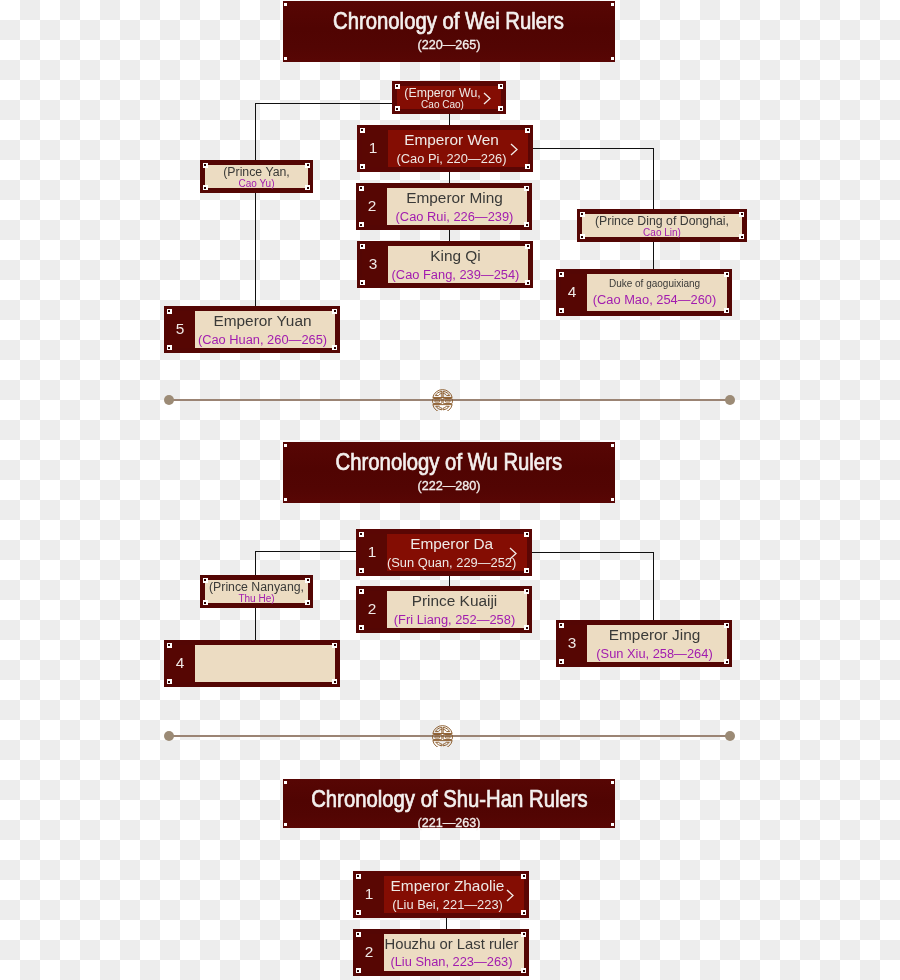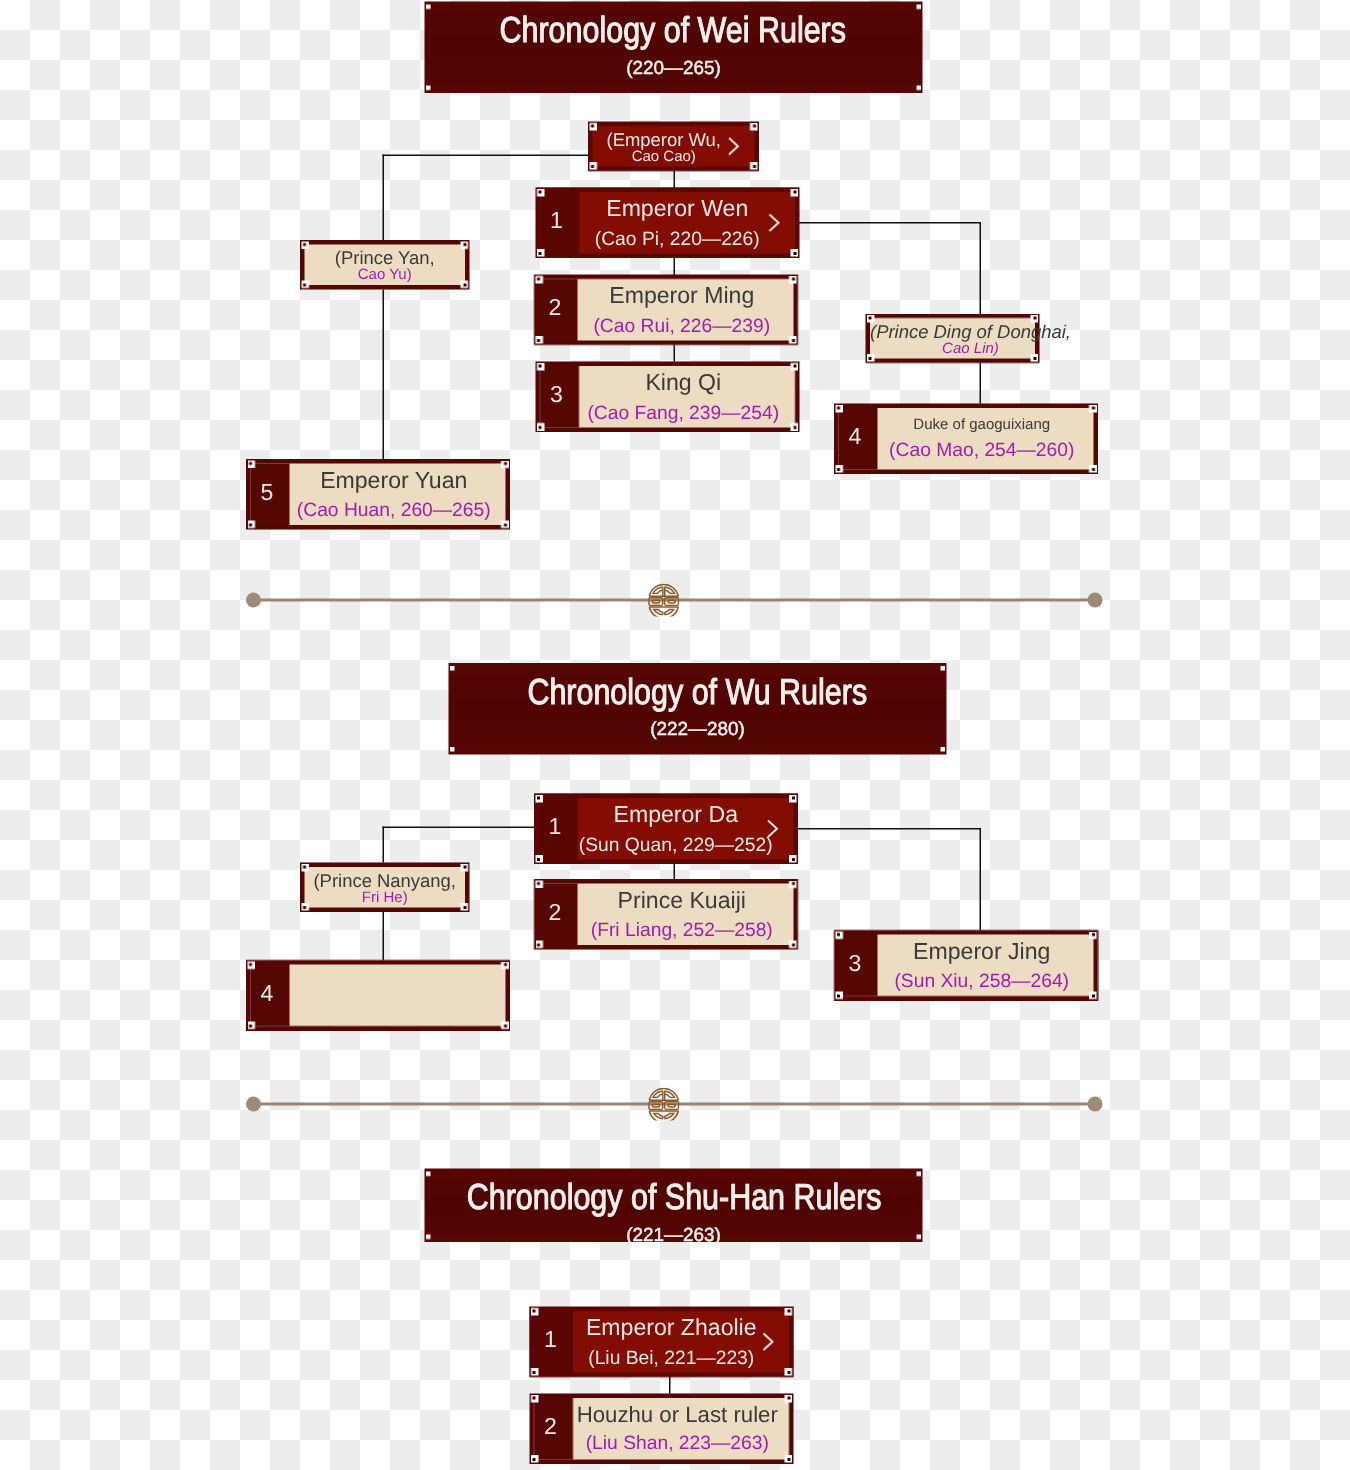--- a/index.html
+++ b/index.html
@@ -33,21 +33,21 @@
   }
   .banner .bt span{display:inline-block;transform:scaleX(0.846);transform-origin:center;}
   .banner .bs{
     position:absolute;left:0;width:100%;text-align:center;
     font-size:12.6px;font-weight:normal;line-height:1;
     -webkit-text-stroke:0.32px #f4f0ee;
   }
   .banner .bs span{display:inline-block;transform:scaleX(1);transform-origin:center;}
 
   
-  .node{position:absolute;box-sizing:border-box;border:3px solid #14b8a6;display:flex;}
+  .node{position:absolute;box-sizing:border-box;border:5px solid #14b8a6;display:flex;}
   .node.dark{background:#840d03;border-color:#5a0604;}
   .node.light{background:#ecdcc2;border-color:#540604;}
   .badge span{position:relative;left:-2px;top:-1px;display:block;}
   .badge{
     flex:0 0 auto;color:#efe9e6;
     display:flex;align-items:center;justify-content:center;
     font-size:15.4px;line-height:1;background:#560603;position:relative;
   }
   .node.dark .badge{background:#5a0703;}
   .txt{
@@ -271,21 +271,21 @@
       <span class="hs tr">
         <i></i>
       </span>
       <span class="hs bl">
         <i></i>
       </span>
       <span class="hs br">
         <i></i>
       </span>
     </div>
-    <div class="node light two" style="left: 577px; top: 209px; width: 116px; height: 33px; font-style: italic;">
+    <div class="node light two" style="left: 577px; top: 209px; width: 170px; height: 33px;">
       <div class="txt">
         <div class="t1">(Prince Ding of Donghai,</div>
         <div class="t2">Cao Lin)</div>
       </div>
       <span class="hs tl">
         <i></i>
       </span>
       <span class="hs tr">
         <i></i>
       </span>
@@ -331,21 +331,21 @@
       <span class="hs tr">
         <i></i>
       </span>
       <span class="hs bl">
         <i></i>
       </span>
       <span class="hs br">
         <i></i>
       </span>
     </div>
-    <div class="banner" style="left: 299px; top: 442px; width: 332px; height: 61px;">
+    <div class="banner" style="left: 283px; top: 442px; width: 332px; height: 61px;">
       <div class="bt" style="top:7.5px"><span>Chronology of Wu Rulers</span></div>
       <div class="bs" style="top:37.5px"><span>(222—280)</span></div>
       <span class="hs tl">
         <i></i>
       </span>
       <span class="hs tr">
         <i></i>
       </span>
       <span class="hs bl">
         <i></i>
@@ -374,21 +374,21 @@
       <span class="hs bl">
         <i></i>
       </span>
       <span class="hs br">
         <i></i>
       </span>
     </div>
     <div class="node light two" style="left: 200px; top: 575px; width: 113px; height: 33px;">
       <div class="txt">
         <div class="t1">(Prince Nanyang,</div>
-        <div class="t2">Fri He)</div>
+        <div class="t2">Thu He)</div>
       </div>
       <span class="hs tl">
         <i></i>
       </span>
       <span class="hs tr">
         <i></i>
       </span>
       <span class="hs bl">
         <i></i>
       </span>

